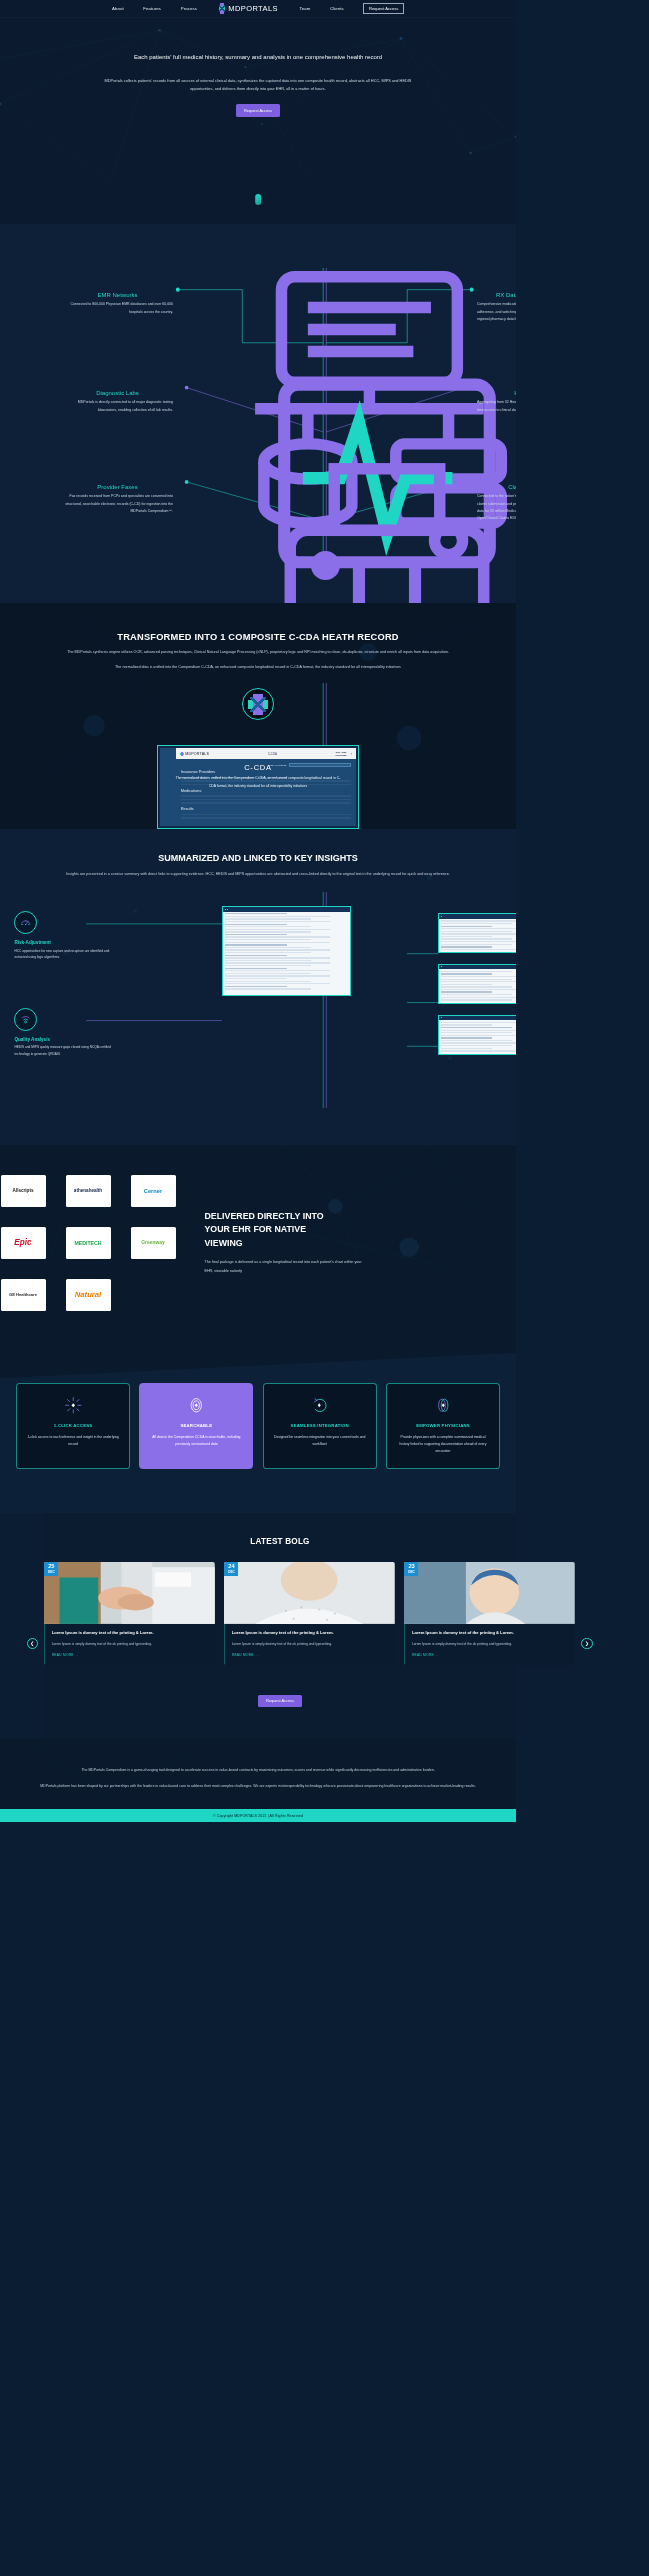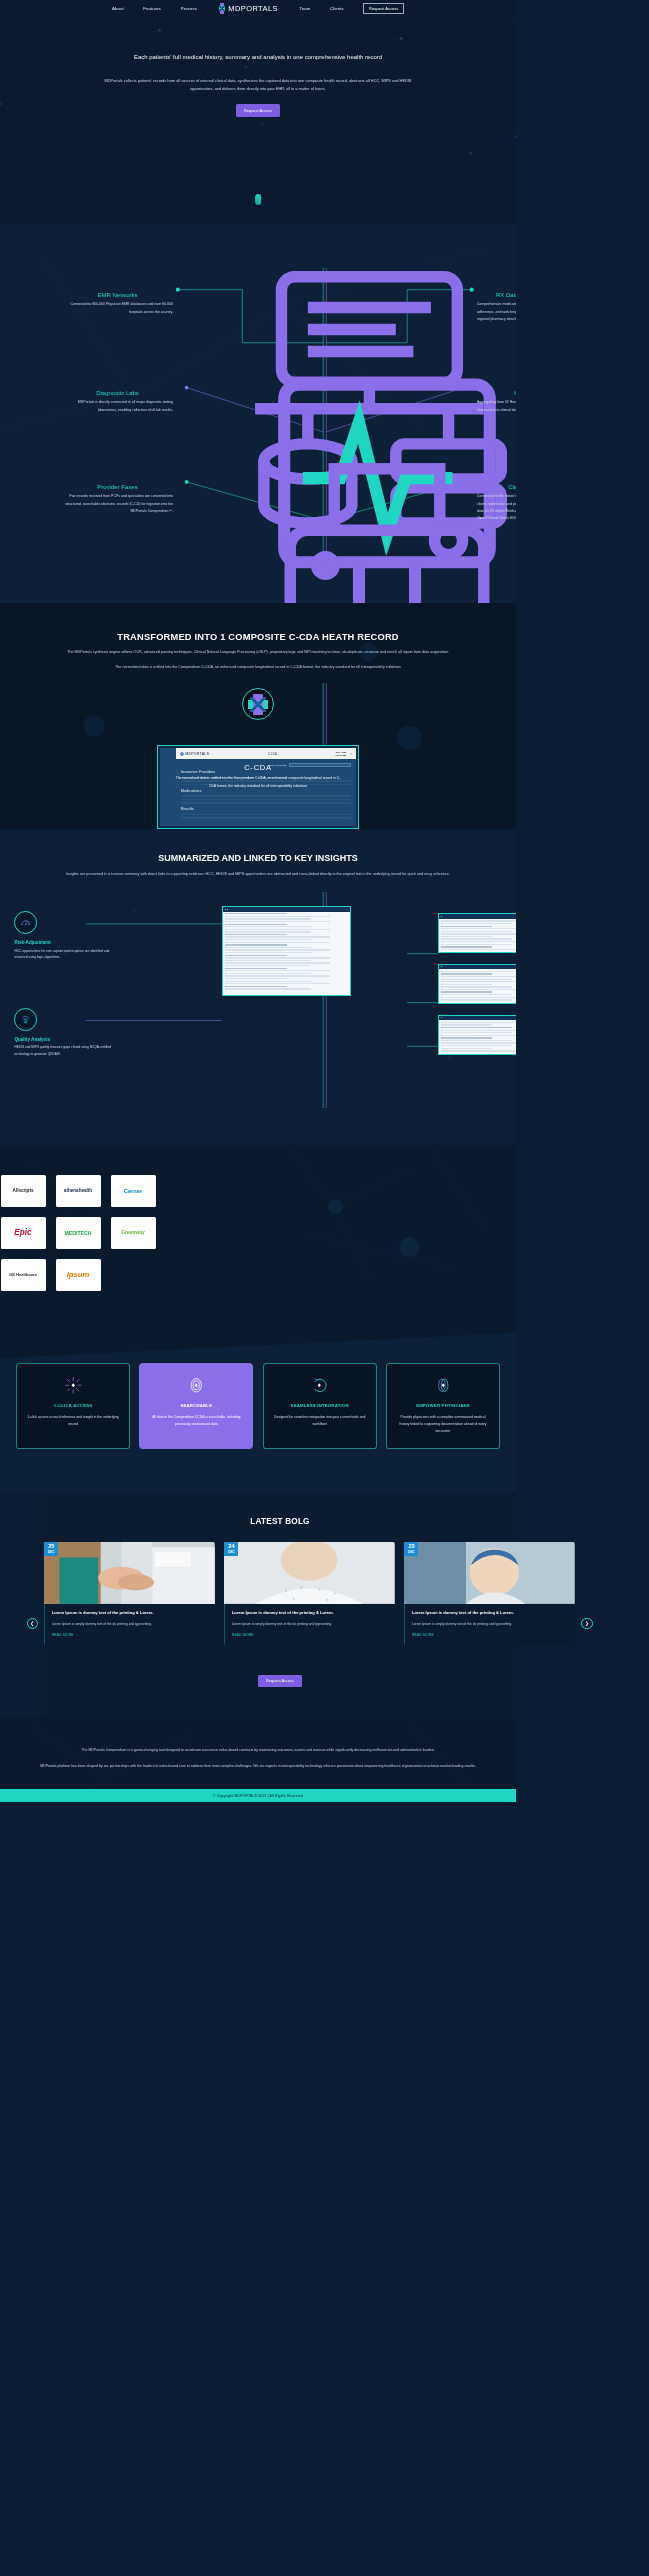--- a/index.html
+++ b/index.html
@@ -204,21 +204,21 @@
   .shot .r.dark { background: #b3c4d4; }
   .shot .r.w70 { width: 70%; } .shot .r.w50 { width: 50%; } .shot .r.w85 { width: 85%; }
 
   
   .deliv { position: relative; background: #0a1a2c; padding: 30px 0 36px; overflow: hidden; }
   .deliv .mesh { position: absolute; inset: 0; opacity: .5; }
   .deliv-wrap {
     position: relative; z-index: 3; width: 515px; margin: 0 auto;
     display: flex; align-items: center; gap: 29px;
   }
-  .logo-grid { display: grid; grid-template-columns: repeat(3, 45px); gap: 10px; }
+  .logo-grid { display: grid; grid-template-columns: repeat(3, 45px); gap: 20px; }
   .logo-cell {
     height: 32px; background: #fff; border-radius: 1.5px;
     display: flex; align-items: center; justify-content: center;
     font-size: 5.2px; font-weight: bold; overflow: hidden; padding: 2.1px;
     text-align: center;
   }
   .lc-allscripts { color: #1a1a1a; font-size: 4.6px; }
   .lc-athena { color: #1a2a4a; font-size: 4.6px; }
   .lc-cerner { color: #0b8ad0; font-size: 5.7px; }
   .lc-epic { color: #c8102e; font-size: 8.2px; font-style: italic; }
@@ -740,21 +740,29 @@
     </svg>
     <div class="deliv-wrap">
       <div class="logo-grid">
         <div class="logo-cell lc-allscripts">Allscripts</div>
         <div class="logo-cell lc-athena">athenahealth</div>
         <div class="logo-cell lc-cerner">Cerner</div>
         <div class="logo-cell lc-epic">Epic</div>
         <div class="logo-cell lc-meditech">MEDITECH</div>
         <div class="logo-cell lc-greenway">Greenway</div>
         <div class="logo-cell lc-ge">GE Healthcare</div>
-        <div class="logo-cell lc-vitera">Ipsum</div>
+        <div class="logo-cell lc-vitera">Natural</div>
+      </div>
+      <div class="deliv-text">
+        <h2>
+          <span>DELIVERED DIRECTLY INTO</span><br>
+          <span>YOUR EHR FOR NATIVE</span><br>
+          <span>VIEWING</span>
+        </h2>
+        <p>The final package is delivered as a single longitudinal record into each patient's chart within your EHR, viewable natively</p>
       </div>
     </div>
   </section>
 
   <section class="values">
     <div class="slant"></div>
     <div class="cards">
       <div class="card">
         <div class="ic">
           <svg width="18.5" height="18.5" viewBox="0 0 36 36" fill="none">

